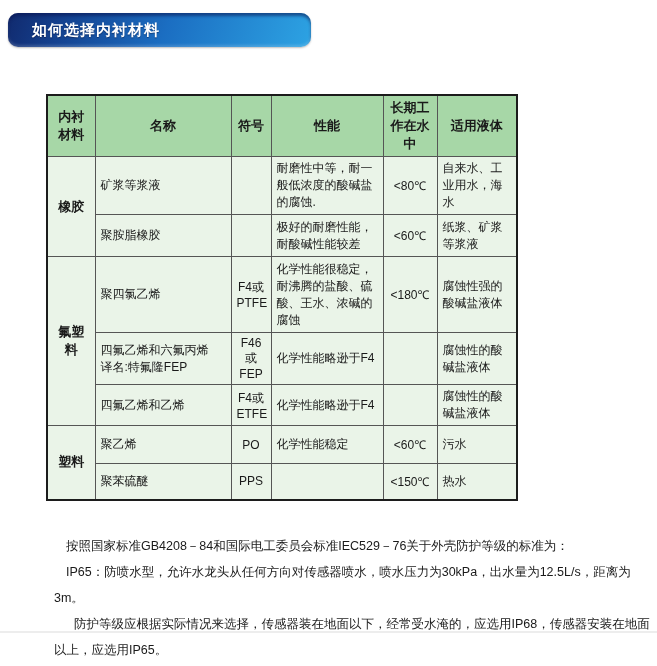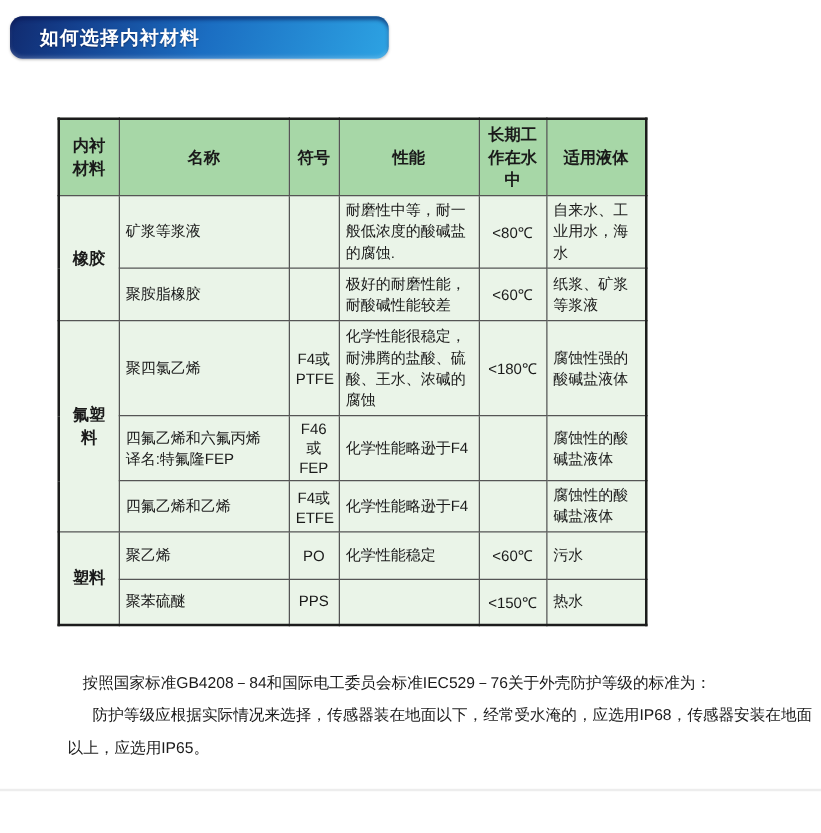--- a/index.html
+++ b/index.html
@@ -135,18 +135,19 @@
         <td class="cell-perf"></td>
         <td class="cell-temp">&lt;150℃</td>
         <td class="cell-liquid">热水</td>
       </tr>
     </tbody>
   </table>
 
 
   <div class="protect-text">
     <p>按照国家标准GB4208－84和国际电工委员会标准IEC529－76关于外壳防护等级的标准为：</p>
+    <p>IP65：防喷水型，允许水龙头从任何方向对传感器喷水，喷水压力为30kPa，出水量为12.5L/s，距离为3m。</p>
     <p class="last">防护等级应根据实际情况来选择，传感器装在地面以下，经常受水淹的，应选用IP68，传感器安装在地面以上，应选用IP65。</p>
   </div>
 
   <div class="bottom-rule"></div>
 
 </div>
 
 </body></html>

